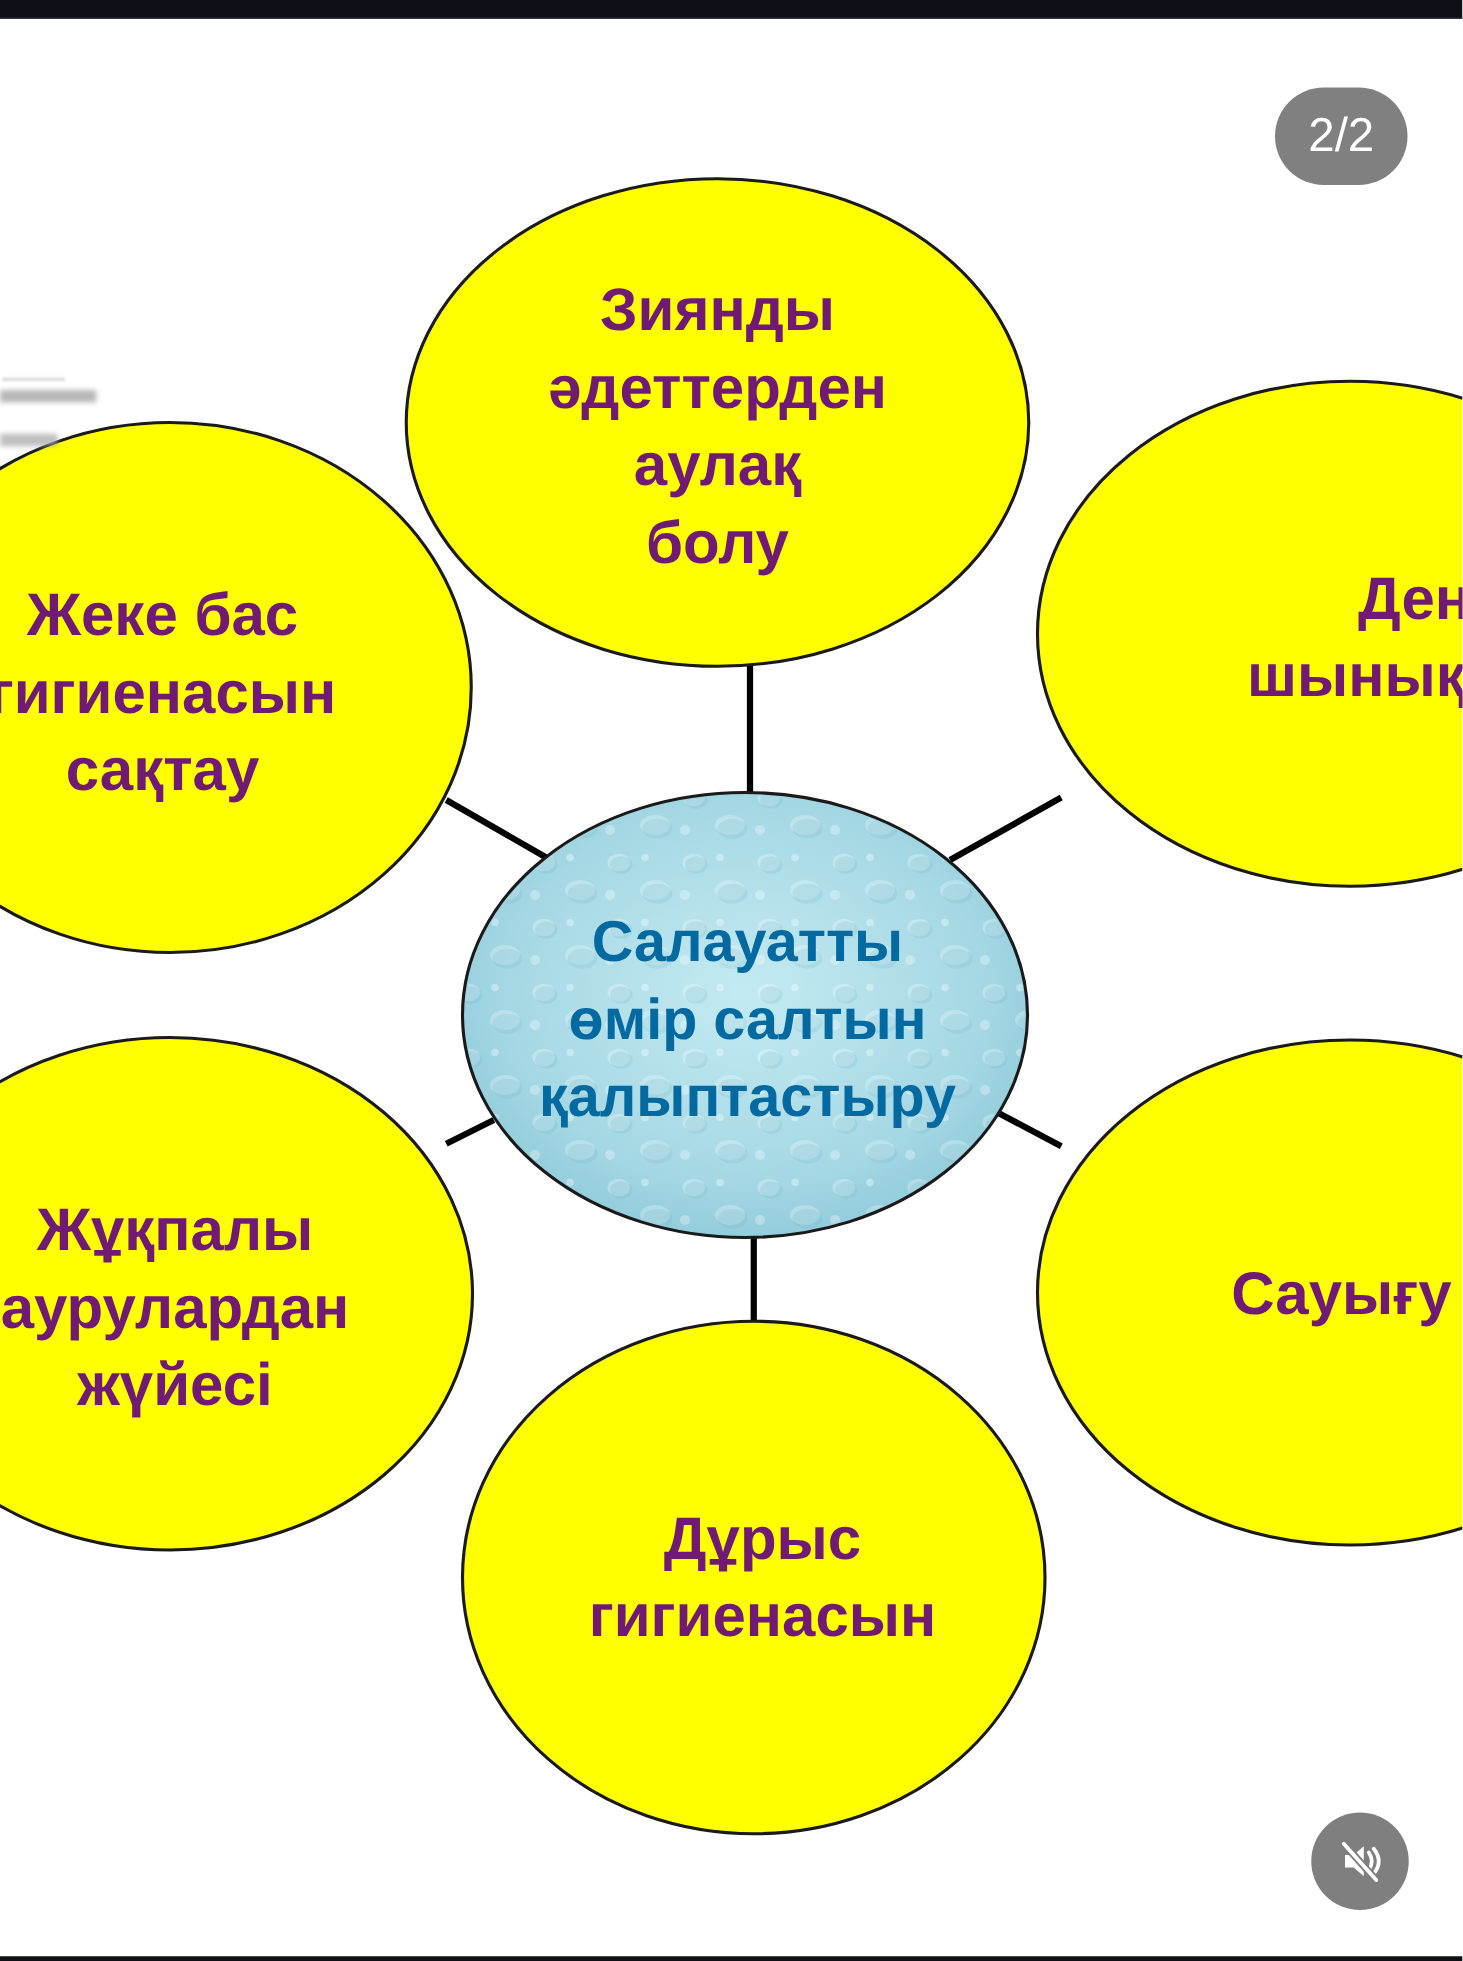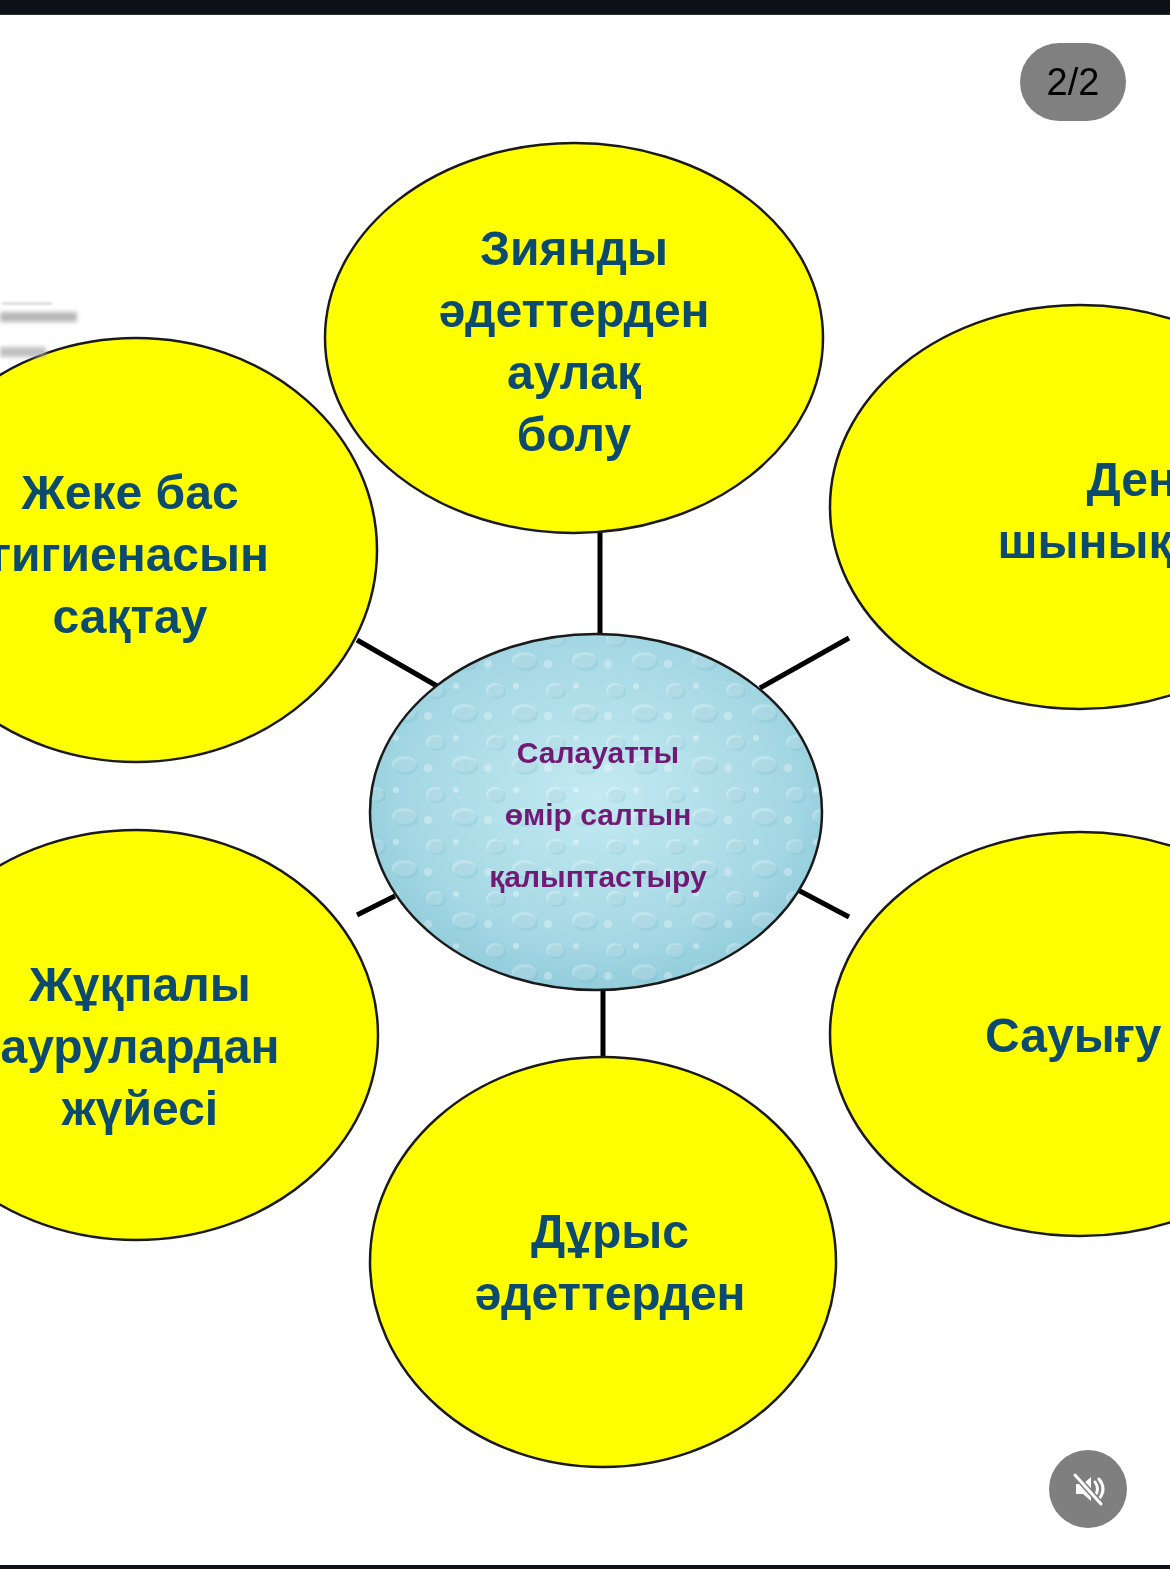--- a/index.html
+++ b/index.html
@@ -5,31 +5,31 @@
   html, body { margin: 0; padding: 0; }
   body {
     width: 1170px; height: 1569px; position: relative; overflow: hidden;
     background: #ffffff;
     font-family: "Liberation Sans", "DejaVu Sans", sans-serif;
   }
   .topbar { position: absolute; left: 0; top: 0; width: 1170px; height: 15px; background: #0d1117; border-bottom: 1px solid #2a3038; box-sizing: border-box; }
   .bottombar { position: absolute; left: 0; bottom: 0; width: 1170px; height: 4px; background: #0d1117; }
   .diagram { position: absolute; left: 0; top: 0; width: 1170px; height: 1569px; }
   .node-label {
-    position: absolute; text-align: center; font-weight: bold; color: #0c4a6e;
+    position: absolute; text-align: center; font-weight: bold; color: #701a75;
     font-size: 48px; line-height: 62px; white-space: pre; transform: translate(-50%, -50%);
   }
-  .center-label { color: #701a75; font-size: 30px; line-height: 62px; }
+  .center-label { color: #0369a1; font-size: 46px; line-height: 62px; }
   .blur-artifact { position: absolute; left: 0; top: 282px; width: 80px; height: 90px; }
   .blur-artifact .b1 { position: absolute; left: 0; top: 30px; width: 77px; height: 10px; background: #9a9a9a; filter: blur(2px); opacity: .7; }
   .blur-artifact .b2 { position: absolute; left: 0; top: 65px; width: 46px; height: 10px; background: #a5a5a5; filter: blur(2px); opacity: .7; }
   .blur-artifact .b3 { position: absolute; left: 2px; top: 20px; width: 50px; height: 3px; background: #c8c8c8; filter: blur(1px); opacity: .6; }
   .badge {
-    position: absolute; left: 1020px; top: 43px; width: 106px; height: 78px; border-radius: 39px;
-    background: #808080; color: #000000; font-size: 38px; font-weight: normal;
+    position: absolute; left: 1020px; top: 70px; width: 106px; height: 78px; border-radius: 39px;
+    background: #808080; color: #ffffff; font-size: 38px; font-weight: normal;
     display: flex; align-items: center; justify-content: center;
   }
   .mute-btn {
     position: absolute; left: 1049px; top: 1450px; width: 78px; height: 78px; border-radius: 50%;
     background: #7f7f7f; display: flex; align-items: center; justify-content: center; cursor: pointer;
   }
 </style>
 </head>
 <body>
 
@@ -82,21 +82,21 @@
   <div class="node-label" style="left:130px; top:555px;">Жеке бас
 гигиенасын
 сақтау</div>
   <div class="node-label" style="left:1145px; top:511px;">Дене
 шынықтыру</div>
   <div class="node-label" style="left:140px; top:1047px;">Жұқпалы
 аурулардан
 жүйесі</div>
   <div class="node-label" style="left:1158px; top:1036px;">Сауығу жүйесі</div>
   <div class="node-label" style="left:610px; top:1263px;">Дұрыс
-әдеттерден</div>
+гигиенасын</div>
   <div class="node-label center-label" style="left:598px; top:815px;">Салауатты
 өмір салтын
 қалыптастыру</div>
 </div>
 
 <div class="blur-artifact">
   <div class="b3"></div>
     <div class="b1"></div>
     <div class="b2"></div>
 </div>

